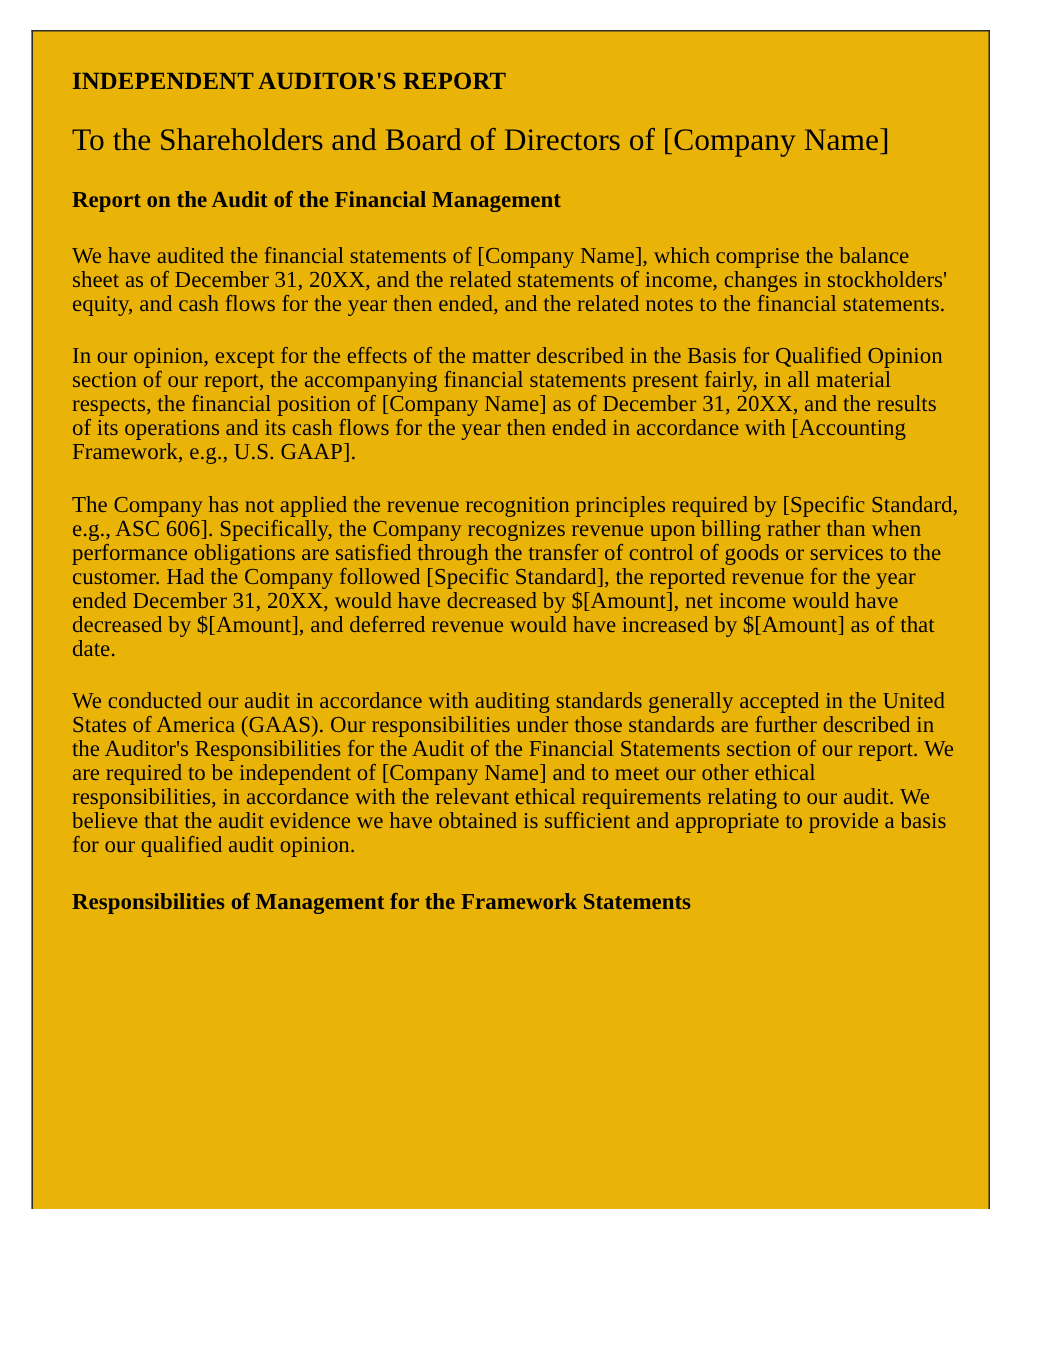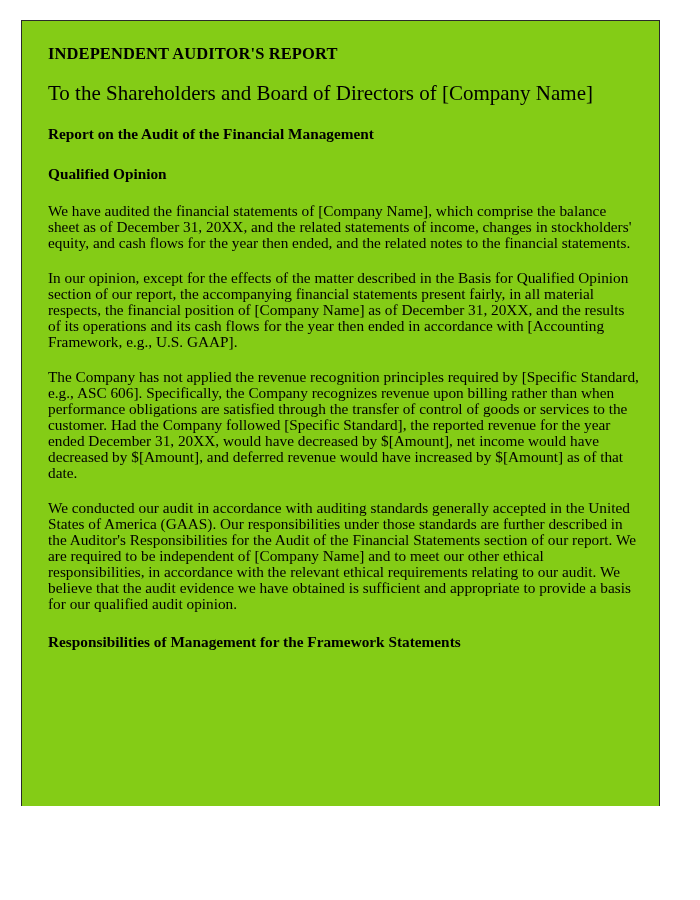--- a/index.html
+++ b/index.html
@@ -21,21 +21,21 @@
     position: absolute;
     left: 21px;
     top: 20px;
     width: 639px;
     height: 786px;
     box-sizing: border-box;
     border-top: 1px solid #2b2b2b;
     border-left: 1px solid #2b2b2b;
     border-right: 1px solid #2b2b2b;
     border-bottom: none;
-    background: #84cc16;
+    background: #eab308;
     padding-left: 11px;
   }
 
   #page-body {
     position: absolute;
     left: 26px;
     top: 22px;
     width: 592px;
     overflow: hidden;
     height: 764px;
@@ -79,21 +79,20 @@
 
 <div id="page-sheet">
   <div id="page-body">
 
     <h1 class="doc-title">INDEPENDENT AUDITOR'S REPORT</h1>
 
     <p class="addressee">To the Shareholders and Board of Directors of [Company Name]</p>
 
     <h2 class="section-heading">Report on the Audit of the Financial Management</h2>
 
-    <h3 class="section-heading">Qualified Opinion</h3>
 
     <p class="para">We have audited the financial statements of [Company Name], which comprise the balance sheet as of December 31, 20XX, and the related statements of income, changes in stockholders' equity, and cash flows for the year then ended, and the related notes to the financial statements.</p>
 
     <p class="para">In our opinion, except for the effects of the matter described in the Basis for Qualified Opinion section of our report, the accompanying financial statements present fairly, in all material respects, the financial position of [Company Name] as of December 31, 20XX, and the results of its operations and its cash flows for the year then ended in accordance with [Accounting Framework, e.g., U.S. GAAP].</p>
 
 
     <p class="para">The Company has not applied the revenue recognition principles required by [Specific Standard, e.g., ASC 606]. Specifically, the Company recognizes revenue upon billing rather than when performance obligations are satisfied through the transfer of control of goods or services to the customer. Had the Company followed [Specific Standard], the reported revenue for the year ended December 31, 20XX, would have decreased by $[Amount], net income would have decreased by $[Amount], and deferred revenue would have increased by $[Amount] as of that date.</p>
 
     <p class="para">We conducted our audit in accordance with auditing standards generally accepted in the United States of America (GAAS). Our responsibilities under those standards are further described in the Auditor's Responsibilities for the Audit of the Financial Statements section of our report. We are required to be independent of [Company Name] and to meet our other ethical responsibilities, in accordance with the relevant ethical requirements relating to our audit. We believe that the audit evidence we have obtained is sufficient and appropriate to provide a basis for our qualified audit opinion.</p>
 

